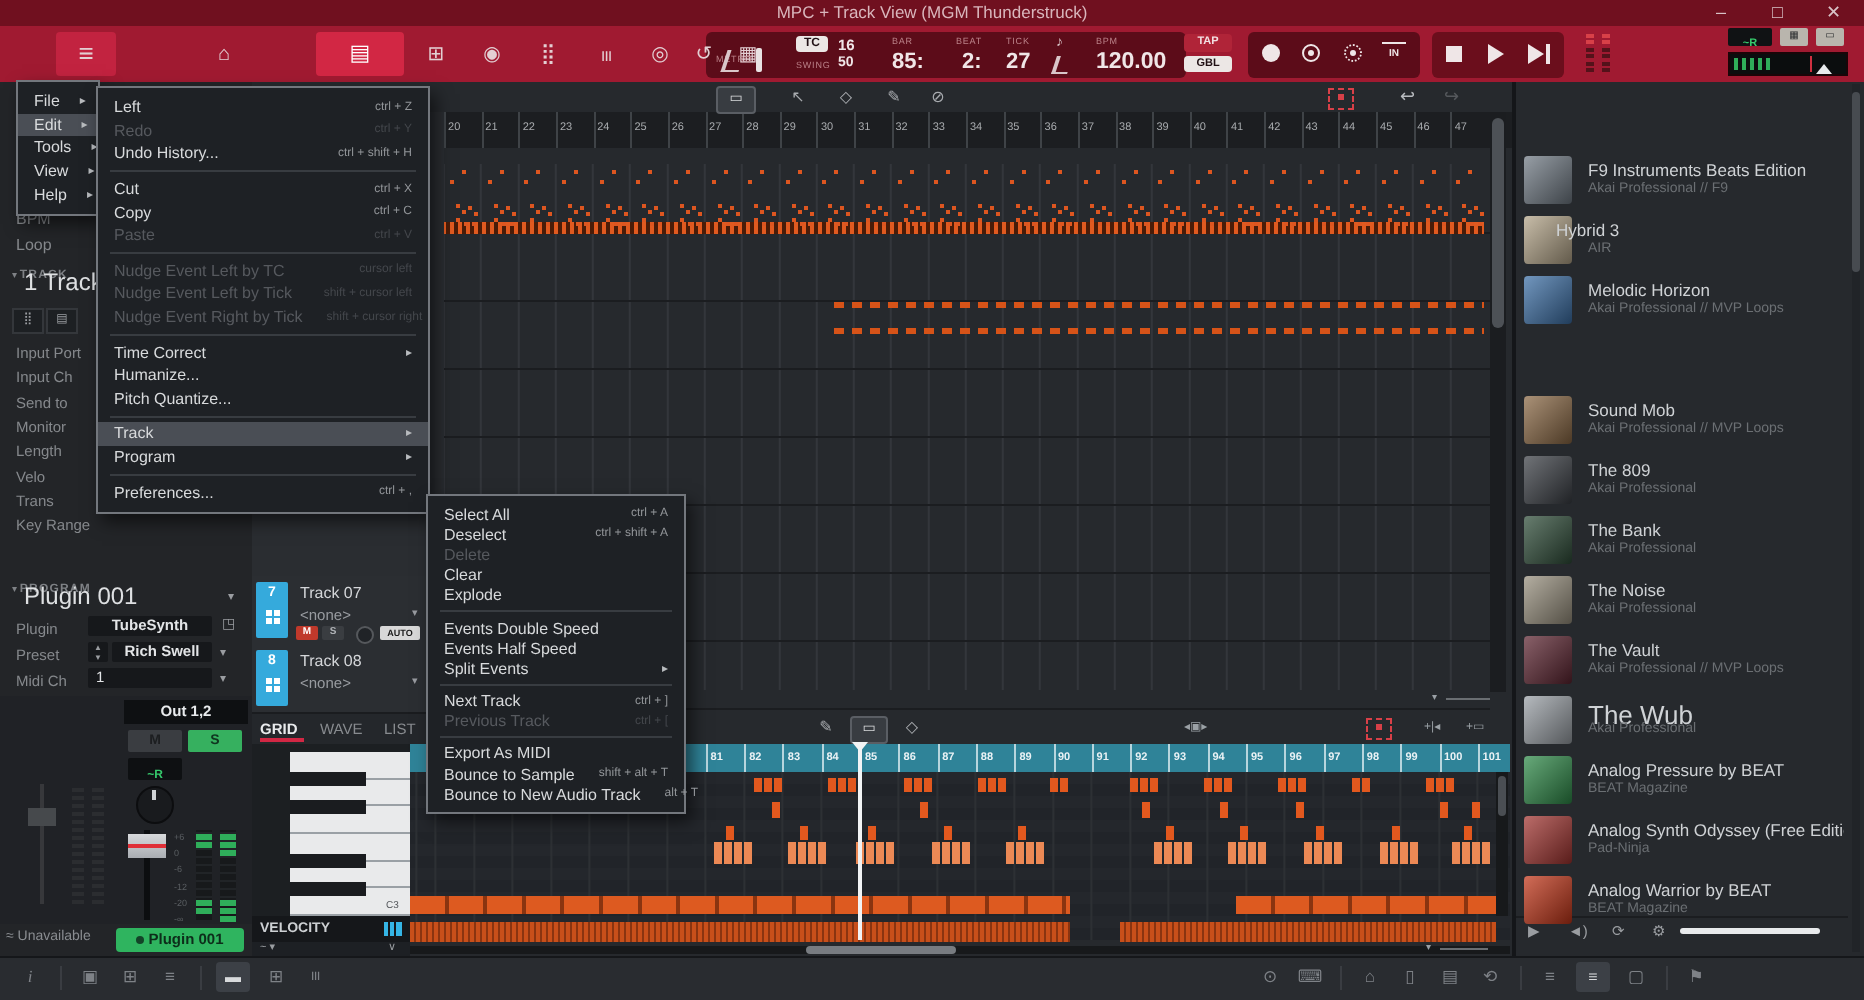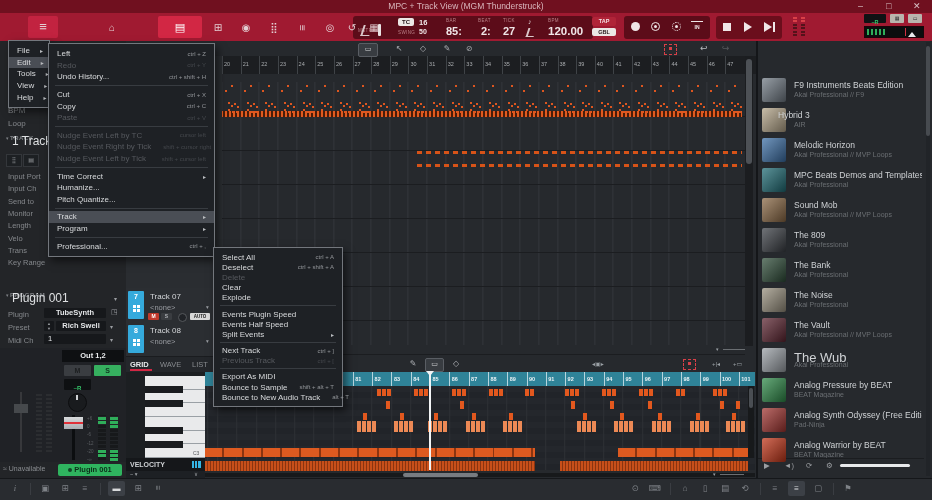--- a/index.html
+++ b/index.html
@@ -289,26 +289,26 @@
       <div class="mi dis">
         <span>Paste</span>
         <span class="sc">ctrl + V</span>
       </div>
       <div class="msep"></div>
       <div class="mi dis">
         <span>Nudge Event Left by TC</span>
         <span class="sc">cursor left</span>
       </div>
       <div class="mi dis">
+        <span>Nudge Event Left by Tick</span>
+        <span class="sc">shift + cursor left</span>
+      </div>
+      <div class="mi dis">
         <span>Nudge Event Right by Tick</span>
         <span class="sc">shift + cursor right</span>
-      </div>
-      <div class="mi dis">
-        <span>Nudge Event Left by Tick</span>
-        <span class="sc">shift + cursor left</span>
       </div>
       <div class="msep"></div>
       <div class="mi">
         <span>Time Correct</span>
         <span class="arr">▸</span>
       </div>
       <div class="mi">
         <span>Humanize...</span>
       </div>
       <div class="mi">
@@ -318,21 +318,21 @@
       <div class="mi hl">
         <span>Track</span>
         <span class="arr">▸</span>
       </div>
       <div class="mi">
         <span>Program</span>
         <span class="arr">▸</span>
       </div>
       <div class="msep"></div>
       <div class="mi">
-        <span>Professional...</span>
+        <span>Preferences...</span>
         <span class="sc">ctrl + ,</span>
       </div>
     </div>
   <div class="menu m-track" id="track-menu" style="left:213px;top:247px;width:128px;">
       <div class="mi">
         <span>Select All</span>
         <span class="sc">ctrl + A</span>
       </div>
       <div class="mi">
         <span>Deselect</span>
@@ -342,21 +342,21 @@
         <span>Delete</span>
       </div>
       <div class="mi">
         <span>Clear</span>
       </div>
       <div class="mi">
         <span>Explode</span>
       </div>
       <div class="msep"></div>
       <div class="mi">
-        <span>Events Plugin Speed</span>
+        <span>Events Double Speed</span>
       </div>
       <div class="mi">
         <span>Events Half Speed</span>
       </div>
       <div class="mi">
         <span>Split Events</span>
         <span class="arr">▸</span>
       </div>
       <div class="msep"></div>
       <div class="mi">
@@ -934,25 +934,20 @@
     <div style="position: absolute; left: 758px; top: 105px; width: 166px; height: 30px; z-index: 11;">
       <div style="position: absolute; left: 4px; top: 3px; width: 24px; height: 24px; border-radius: 2px; background: linear-gradient(135deg, rgba(255, 255, 255, 0.28), rgba(0, 0, 0, 0.45)), rgb(179, 164, 136);"></div>
       <div style="position: absolute; left: 20px; top: 5px; width: 128px; font-size: 8.5px; color: rgb(207, 210, 213); white-space: nowrap; overflow: hidden;">Hybrid 3</div>
       <div style="position: absolute; left: 36px; top: 16px; width: 128px; font-size: 7px; color: rgb(107, 111, 115); white-space: nowrap; overflow: hidden;">AIR</div>
     </div>
     <div style="position: absolute; left: 758px; top: 135px; width: 166px; height: 30px; z-index: 11;">
       <div style="position: absolute; left: 4px; top: 3px; width: 24px; height: 24px; border-radius: 2px; background: linear-gradient(135deg, rgba(255, 255, 255, 0.28), rgba(0, 0, 0, 0.45)), rgb(60, 111, 166);"></div>
       <div style="position: absolute; left: 36px; top: 5px; width: 128px; font-size: 8.5px; color: rgb(207, 210, 213); white-space: nowrap; overflow: hidden;">Melodic Horizon</div>
       <div style="position: absolute; left: 36px; top: 16px; width: 128px; font-size: 7px; color: rgb(107, 111, 115); white-space: nowrap; overflow: hidden;">Akai Professional // MVP Loops</div>
     </div>
-    <div style="position: absolute; left: 758px; top: 165px; width: 166px; height: 30px; z-index: 11;">
-      <div style="position: absolute; left: 4px; top: 3px; width: 24px; height: 24px; border-radius: 2px; background: linear-gradient(135deg, rgba(255, 255, 255, 0.28), rgba(0, 0, 0, 0.45)), rgb(31, 107, 116);"></div>
-      <div style="position: absolute; left: 36px; top: 5px; width: 128px; font-size: 8.5px; color: rgb(207, 210, 213); white-space: nowrap; overflow: hidden;">MPC Beats Demos and Templates</div>
-      <div style="position: absolute; left: 36px; top: 16px; width: 128px; font-size: 7px; color: rgb(107, 111, 115); white-space: nowrap; overflow: hidden;">Akai Professional</div>
-    </div>
     <div style="position: absolute; left: 758px; top: 195px; width: 166px; height: 30px; z-index: 11;">
       <div style="position: absolute; left: 4px; top: 3px; width: 24px; height: 24px; border-radius: 2px; background: linear-gradient(135deg, rgba(255, 255, 255, 0.28), rgba(0, 0, 0, 0.45)), rgb(138, 104, 68);"></div>
       <div style="position: absolute; left: 36px; top: 5px; width: 128px; font-size: 8.5px; color: rgb(207, 210, 213); white-space: nowrap; overflow: hidden;">Sound Mob</div>
       <div style="position: absolute; left: 36px; top: 16px; width: 128px; font-size: 7px; color: rgb(107, 111, 115); white-space: nowrap; overflow: hidden;">Akai Professional // MVP Loops</div>
     </div>
     <div style="position: absolute; left: 758px; top: 225px; width: 166px; height: 30px; z-index: 11;">
       <div style="position: absolute; left: 4px; top: 3px; width: 24px; height: 24px; border-radius: 2px; background: linear-gradient(135deg, rgba(255, 255, 255, 0.28), rgba(0, 0, 0, 0.45)), rgb(58, 62, 68);"></div>
       <div style="position: absolute; left: 36px; top: 5px; width: 128px; font-size: 8.5px; color: rgb(207, 210, 213); white-space: nowrap; overflow: hidden;">The 809</div>
       <div style="position: absolute; left: 36px; top: 16px; width: 128px; font-size: 7px; color: rgb(107, 111, 115); white-space: nowrap; overflow: hidden;">Akai Professional</div>
     </div>

